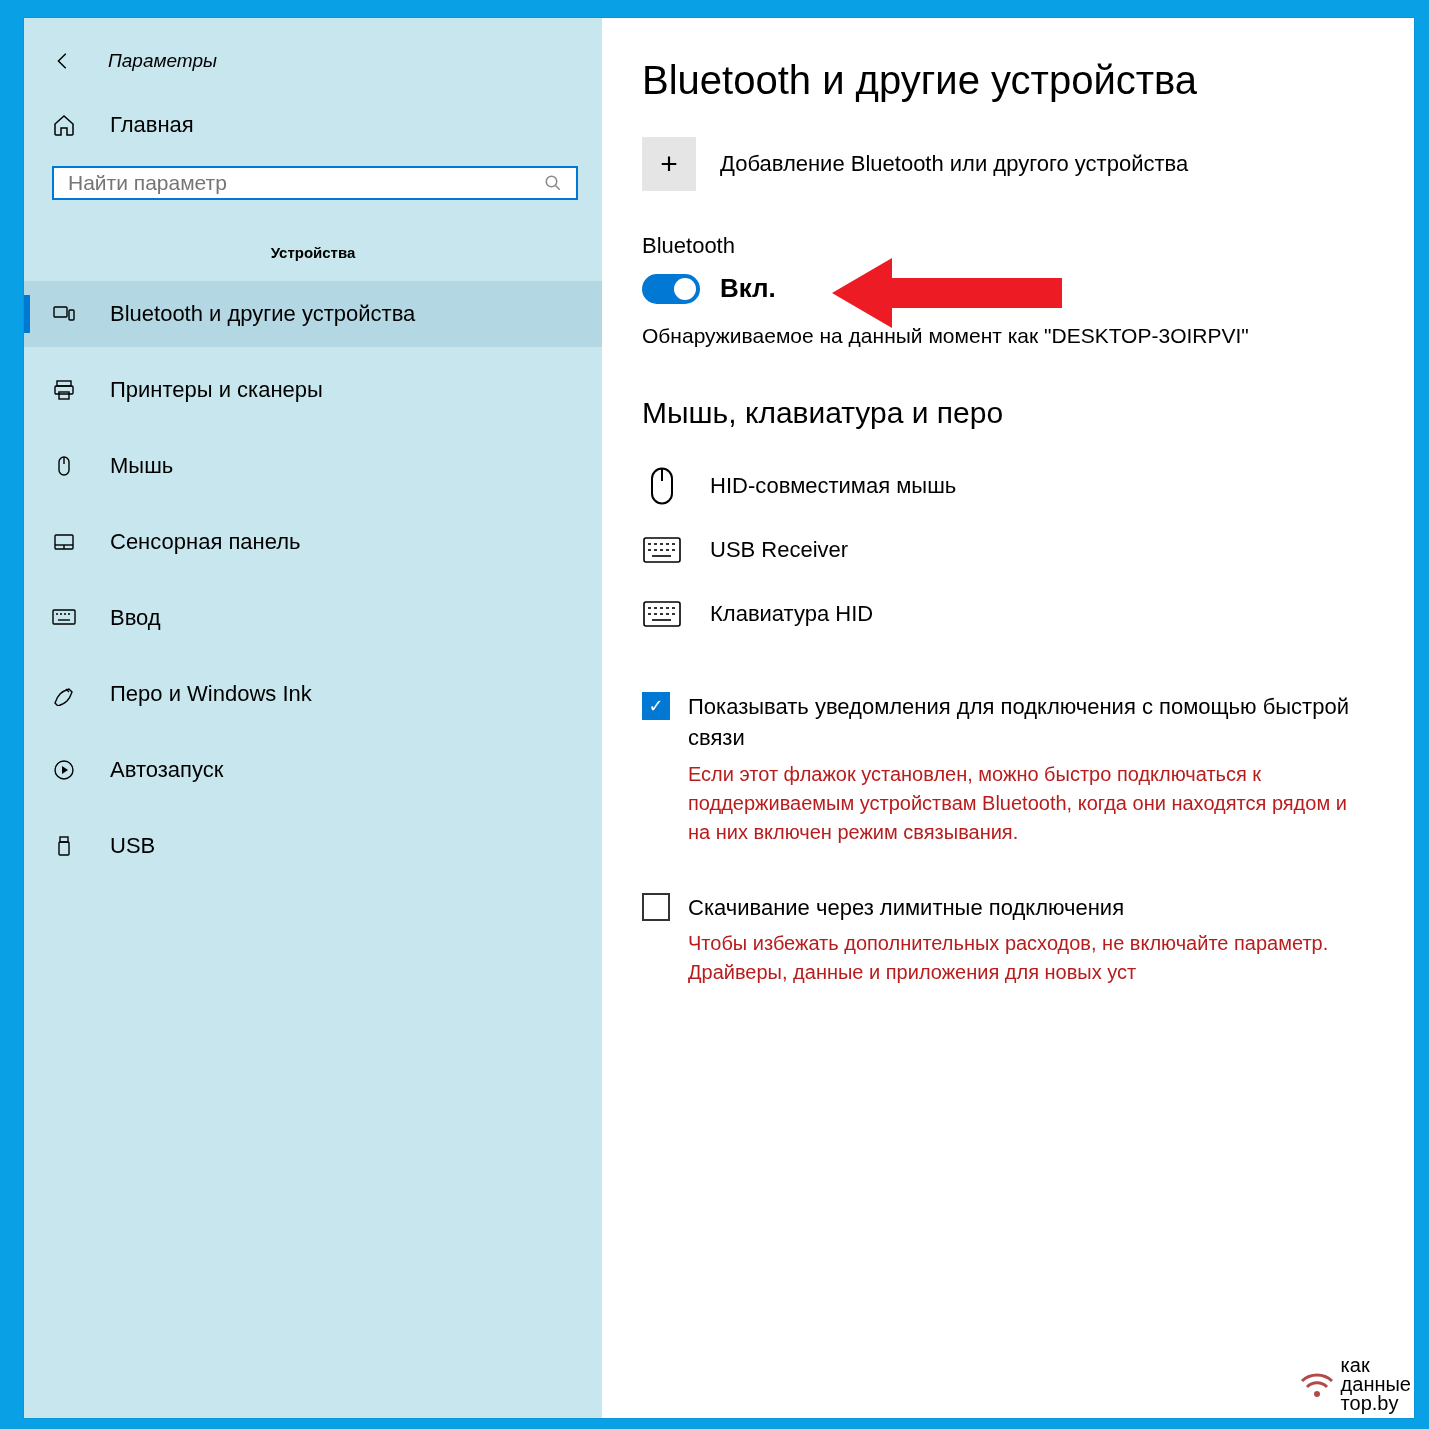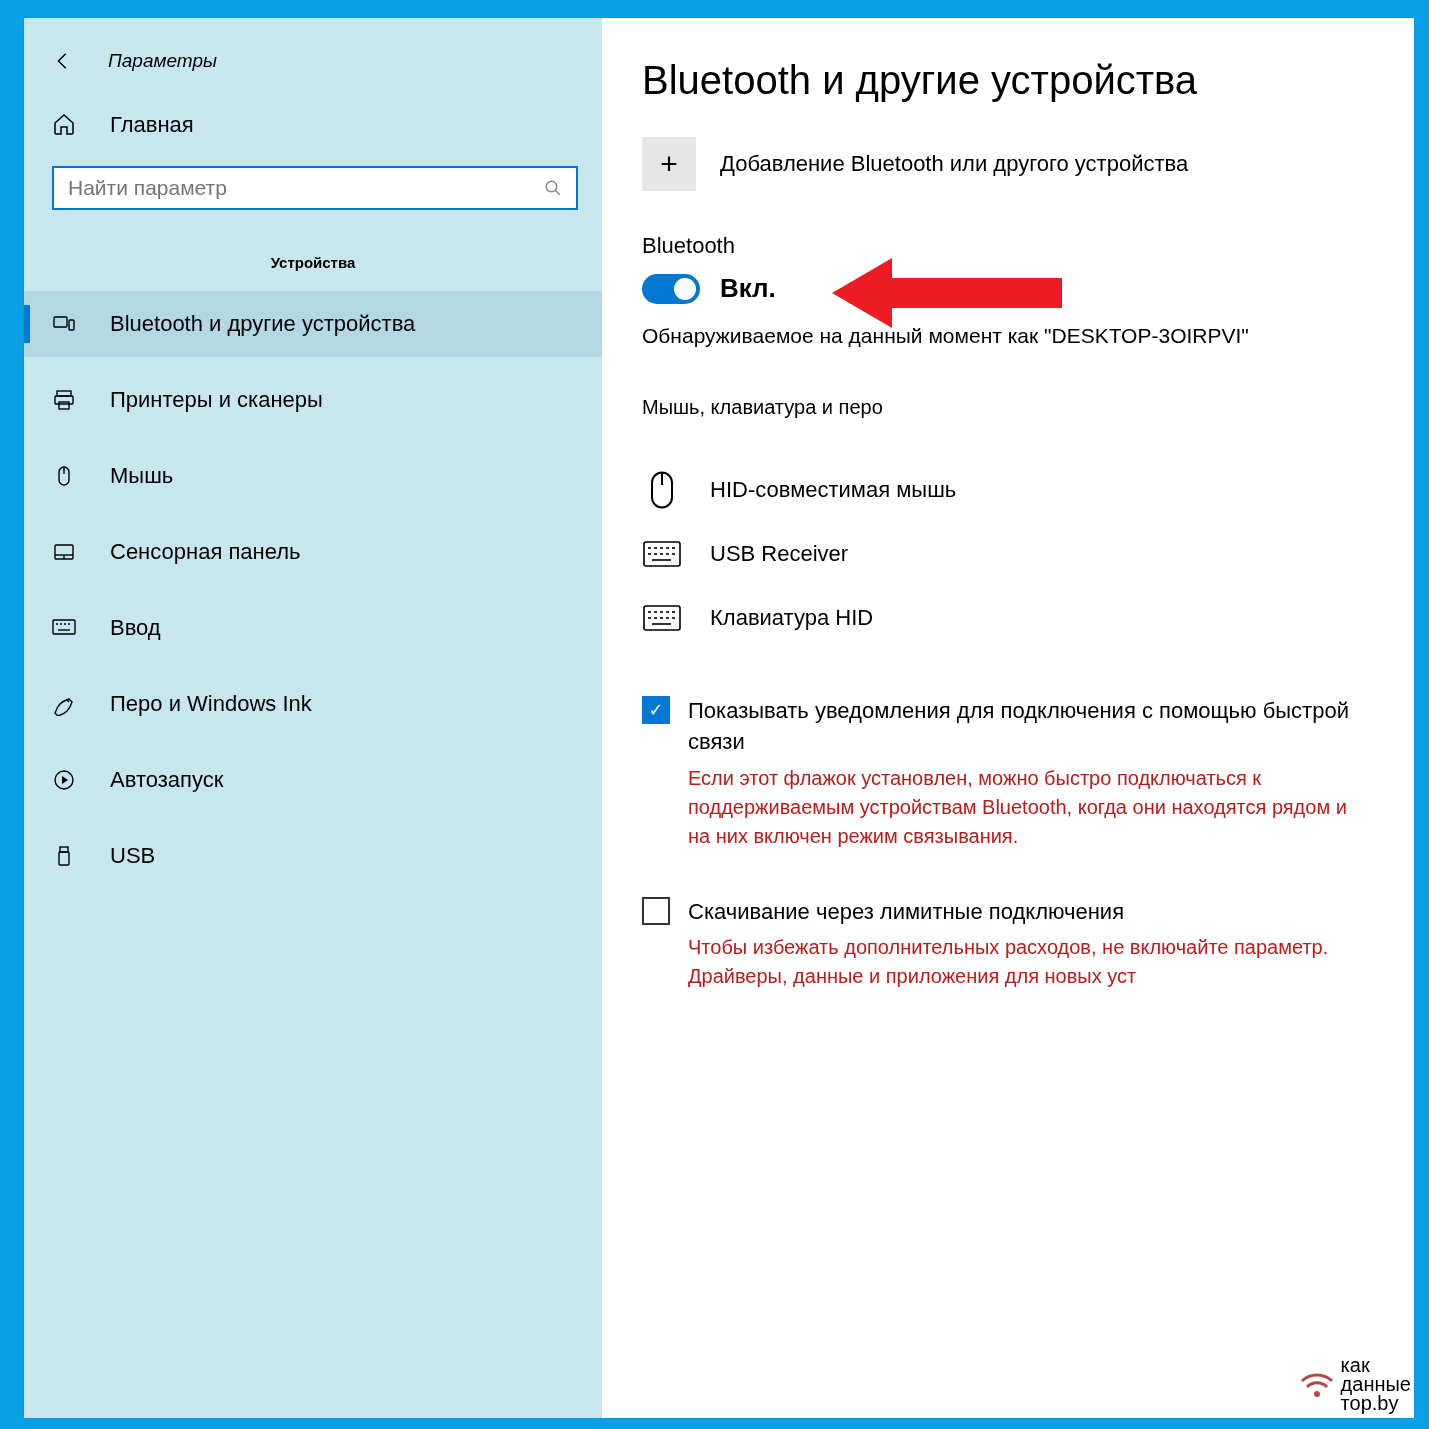--- a/index.html
+++ b/index.html
@@ -35,29 +35,30 @@
     font-style: italic;
   }
   .back-arrow {
     width: 30px; height: 30px;
     display: flex; align-items: center; justify-content: center;
     margin-right: 30px;
     cursor: pointer;
   }
   .home-row {
     display: flex;
+    align-items: center;
     padding: 18px 28px;
     font-size: 22px;
     cursor: pointer;
   }
   .home-row .icon, .nav-item .icon { width: 28px; text-align: center; margin-right: 30px; }
   .search-wrap { padding: 10px 24px 10px 28px; }
   .search-box {
     width: 100%;
-    height: 44px;
+    height: 34px;
     border: 2px solid #0078d4;
     background: #fff;
     display: flex;
     align-items: center;
     padding: 12px 14px;
   }
   .search-input {
     flex: 1;
     border: none;
     outline: none;
@@ -127,21 +128,21 @@
     background: #fff;
     border-radius: 50%;
   }
   .toggle-text { font-size: 26px; font-weight: bold; }
   .arrow-annotation {
     position: absolute;
     left: 190px;
     top: -20px;
   }
   .discover { font-size: 21px; margin-bottom: 48px; }
-  h2 { font-weight: 400; font-size: 20px; margin-bottom: 39px; }
+  h2 { font-weight: 400; font-size: 30px; margin-bottom: 24px; }
   .device-row {
     display: flex;
     align-items: center;
     padding: 12px 0;
     cursor: default;
   }
   .device-icon {
     width: 40px; height: 40px;
     display: flex; align-items: center; justify-content: center;
     margin-right: 28px;

